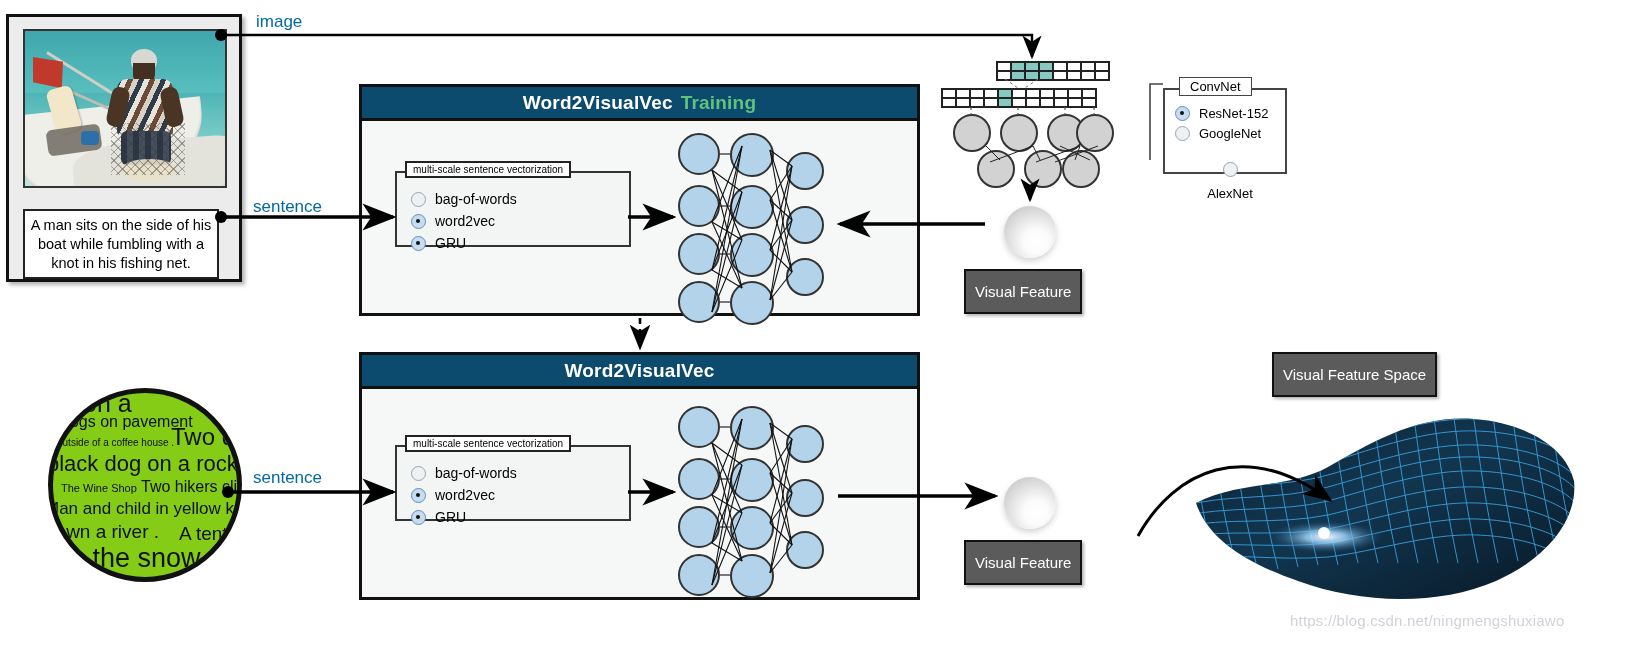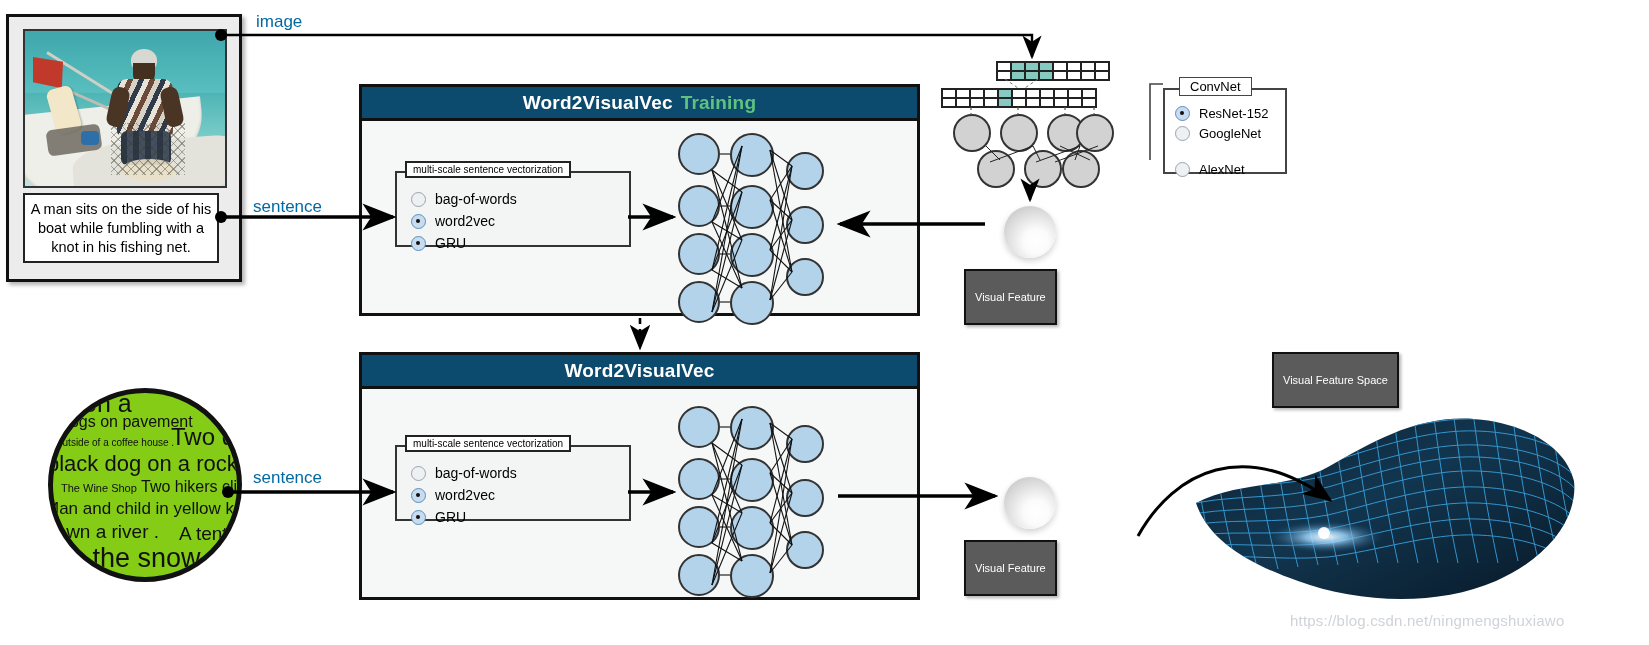--- a/index.html
+++ b/index.html
@@ -32,21 +32,21 @@
         background:repeating-linear-gradient(115deg,#2f3a4a 0 5px,#e9e4da 5px 10px,#6b4a39 10px 15px,#d8d2c6 15px 20px);}
   #photo .arm-l{position:absolute;left:84px;top:56px;width:18px;height:40px;background:#4a3525;border-radius:8px;transform:rotate(12deg);}
   #photo .arm-r{position:absolute;left:138px;top:56px;width:18px;height:40px;background:#4a3525;border-radius:8px;transform:rotate(-12deg);}
   #photo .shorts{position:absolute;left:96px;top:100px;width:50px;height:34px;
         background:repeating-linear-gradient(90deg,#2b3645 0 6px,#44505f 6px 12px);border-radius:6px;}
   #photo .net{position:absolute;left:86px;top:92px;width:74px;height:52px;opacity:.75;
         background:repeating-linear-gradient(45deg,rgba(60,60,50,.55) 0 1px,transparent 1px 6px),
                    repeating-linear-gradient(-45deg,rgba(60,60,50,.55) 0 1px,transparent 1px 6px);}
   #photo .catch{position:absolute;left:96px;top:128px;width:56px;height:22px;background:#e9dfc8;border-radius:50%;opacity:.9;}
 
-  #caption{left:14px;top:176px;width:196px;height:70px;background:#fff;border:2px solid #222;
+  #caption{left:14px;top:192px;width:196px;height:70px;background:#fff;border:2px solid #222;
            display:flex;align-items:center;justify-content:center;text-align:center;
            font-size:14.5px;line-height:19px;color:#000;padding:0 4px;box-sizing:border-box;}
 
   
   .plainlabel{font-size:17px;color:#0369a1;white-space:nowrap;}
 
   
   .module{border:3px solid #111;background:#f6f7f7;box-sizing:border-box;}
   .modhead{height:34px;background:#0c4a6e;color:#fff;font-weight:bold;font-size:19px;
            display:flex;align-items:center;justify-content:center;box-sizing:border-box;
@@ -69,22 +69,22 @@
   .node{position:absolute;border-radius:50%;border:2px solid #333;box-sizing:border-box;}
   .node.blue{background:#b3d3ea;}
   .node.grey{background:#d2d2d2;}
 
   
   .sphere{position:absolute;border-radius:50%;
           background:radial-gradient(circle at 62% 68%,#ffffff 0%,#fbfbfb 26%,#dcdcdc 62%,#c6c6c6 86%,#bdbdbd 100%);
           box-shadow:0 3px 6px rgba(0,0,0,.18);}
 
   
-  .chip{position:absolute;background:#5b5b5b;border:2px solid #111;color:#fff;font-size:11px;
-        padding:20px 9px;white-space:nowrap;box-shadow:2px 2px 3px rgba(0,0,0,.3);}
+  .chip{position:absolute;background:#5b5b5b;border:2px solid #111;color:#fff;font-size:15px;
+        padding:12px 9px;white-space:nowrap;box-shadow:2px 2px 3px rgba(0,0,0,.3);}
 
   
   .grid{position:absolute;display:grid;border:1px solid #222;box-sizing:content-box;background:#fff;}
   .grid div{border:1px solid #222;box-sizing:border-box;}
   .cell-teal{background:#85c9c0;}
 
   
   #wordcloud{left:48px;top:388px;width:184px;height:184px;border-radius:50%;border:5px solid #111;
              background:#84cc16;overflow:hidden;}
   #wordcloud span{position:absolute;white-space:nowrap;color:#111;font-family:"Liberation Sans",sans-serif;}
@@ -261,21 +261,21 @@
   <div style="position:absolute;left:14px;top:-13px;background:#fff;border:1px solid #444;font-size:13px;padding:1px 10px;white-space:nowrap;">ConvNet</div>
   <div style="position:absolute;left:0;top:16px;width:100%;">
     <div class="radio-row" style="margin-bottom:5px;margin-left:10px;font-size:13px;">
       <span class="radio on"></span>
       <span>ResNet-152</span>
     </div>
     <div class="radio-row" style="margin-bottom:21px;margin-left:10px;font-size:13px;">
       <span class="radio"></span>
       <span>GoogleNet</span>
     </div>
-    <div class="radio-row" style="margin-left:10px;font-size:13px;">
+    <div class="radio-row" style="margin-left:10px;font-size:13px;flex-direction:column;">
       <span class="radio"></span>
       <span>AlexNet</span>
     </div>
   </div>
 </div>
 
 <div class="sphere abs" style="left:1004px;top:206px;width:52px;height:52px;"></div>
 <div class="chip abs" style="left:964px;top:269px;">Visual Feature</div>
 
 <div class="sphere abs" style="left:1004px;top:477px;width:52px;height:52px;"></div>

